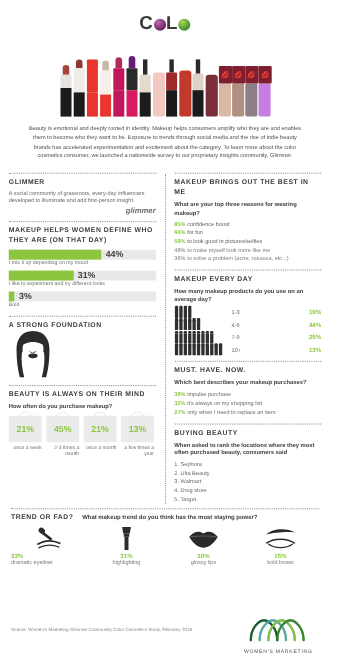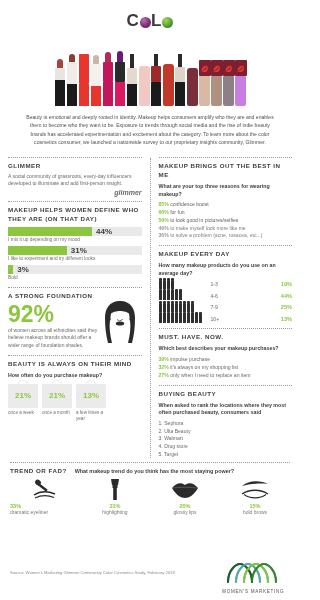--- a/index.html
+++ b/index.html
@@ -61,21 +61,21 @@
 
   
   .found-wrap { display:flex; align-items:flex-start; }
   .found-left { flex:1; }
   .big-pct { font-size:23px; font-weight:bold; color:#8cc63f; line-height:1; margin:2px 0 1px; }
   .found-txt { font-size:5px; color:#6a6a6a; line-height:1.55; }
   .woman { width:44px; height:46px; flex:none; margin-top:-2px; }
 
   
   .bags { display:flex; gap:4px; margin-top:4px; }
-  .bag-item { width:30px; text-align:left; }
+  .bag-item { width:30px; text-align:right; }
   .bag { width:30px; height:24px; background:#ebebeb; border-radius:1px; position:relative;
          display:flex; align-items:center; justify-content:center; }
   .bag .handle { position:absolute; top:-4px; left:50%; transform:translateX(-50%);
                  width:12px; height:7px; border:1.4px solid #ebebeb; border-bottom:none;
                  border-radius:6px 6px 0 0; }
   .bag-pct { font-size:8px; font-weight:bold; color:#8cc63f; }
   .bag-lab { font-size:4.6px; color:#6f6f6f; line-height:1.35; margin-top:2px; }
 
   
   .reason { font-size:5.1px; line-height:1.52; color:#5f5f5f; }
@@ -247,24 +247,20 @@
           </div>
           <div class="bar-lab">Bold</div>
         </div>
       </div>
 
       <div class="dashed"></div>
 
       <div>
         <div class="sec-title">A STRONG FOUNDATION</div>
         <div class="found-wrap">
-          <div class="found-left">
-            <div class="big-pct">92%</div>
-            <div class="found-txt">of women across all ethnicities said they believe makeup brands should offer a wider range of foundation shades.</div>
-          </div>
           <svg class="woman" viewBox="0 0 44 46">
             <path d="M22 2 C11 2 7 10 7 19 C7 28 8 36 10 44 L14 44 C12 36 11 28 12 21 C16 24 28 24 32 21 C33 28 32 36 30 44 L34 44 C36 36 37 28 37 19 C37 10 33 2 22 2 Z" fill="#2b2b2b"></path>
             <path d="M22 7 C15.5 7 12.5 12 12.5 19 C12.5 27 16 33 22 33 C28 33 31.5 27 31.5 19 C31.5 12 28.5 7 22 7 Z" fill="#ffffff"></path>
             <path d="M22 6 C13 6 9.5 11 9.5 18 C12 14 17 12 22 12 C27 12 32 14 34.5 18 C34.5 11 31 6 22 6 Z" fill="#2b2b2b"></path>
             <ellipse cx="22" cy="24.5" rx="4.2" ry="2.1" fill="#2b2b2b"></ellipse>
             <path d="M19 20.5 L21.5 22 L24.8 20.5" stroke="#2b2b2b" stroke-width="0.7" fill="none"></path>
           </svg>
         </div>
       </div>
 
@@ -273,20 +269,27 @@
       <div>
         <div class="sec-title">BEAUTY IS ALWAYS ON THEIR MIND</div>
         <div class="sec-q">How often do you purchase makeup?</div>
         <div class="bags">
           <div class="bag-item">
             <div class="bag">
               <span class="handle"></span>
               <span class="bag-pct">21%</span>
             </div>
             <div class="bag-lab">once a week</div>
+          </div>
+          <div class="bag-item">
+            <div class="bag">
+              <span class="handle"></span>
+              <span class="bag-pct">45%</span>
+            </div>
+            <div class="bag-lab">2-3 times a month</div>
           </div>
           <div class="bag-item">
             <div class="bag">
               <span class="handle"></span>
               <span class="bag-pct">21%</span>
             </div>
             <div class="bag-lab">once a month</div>
           </div>
           <div class="bag-item">
             <div class="bag">

